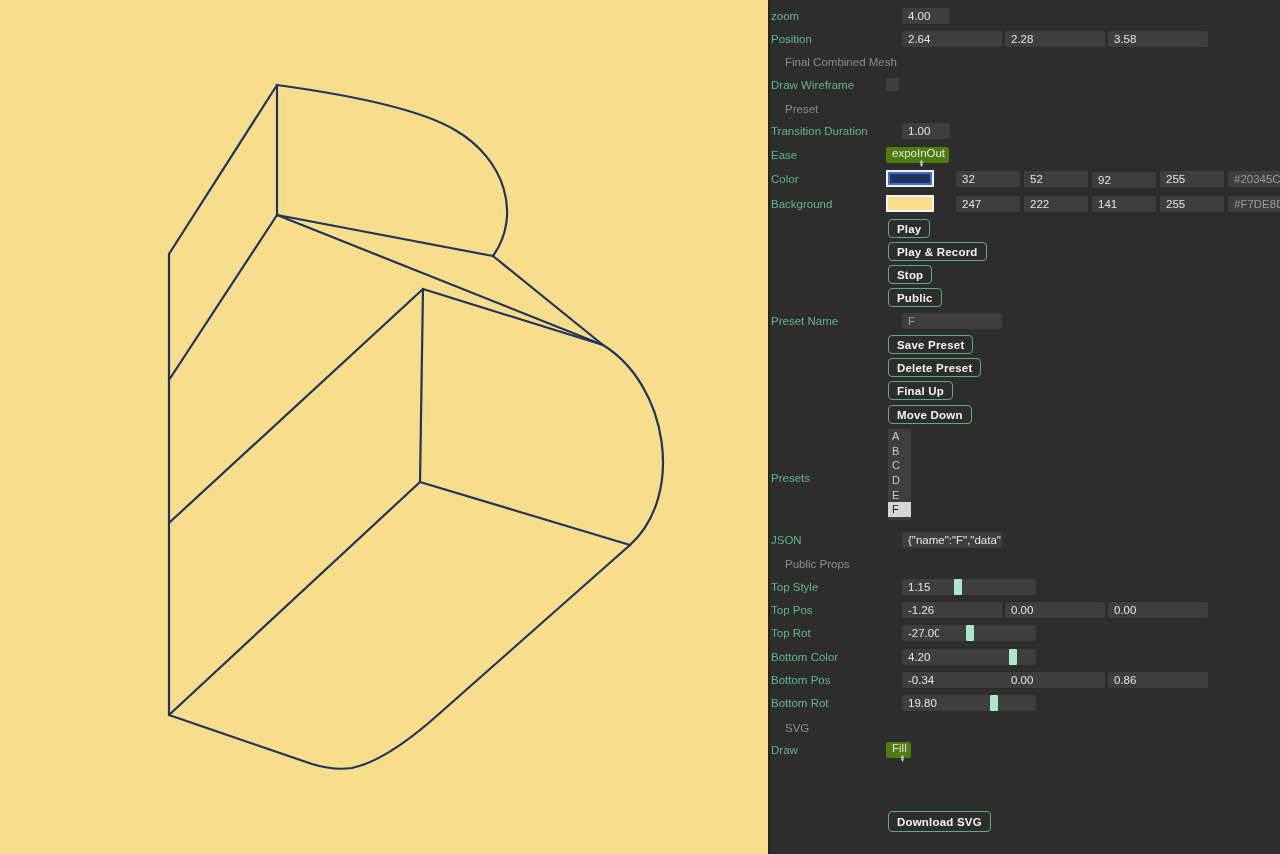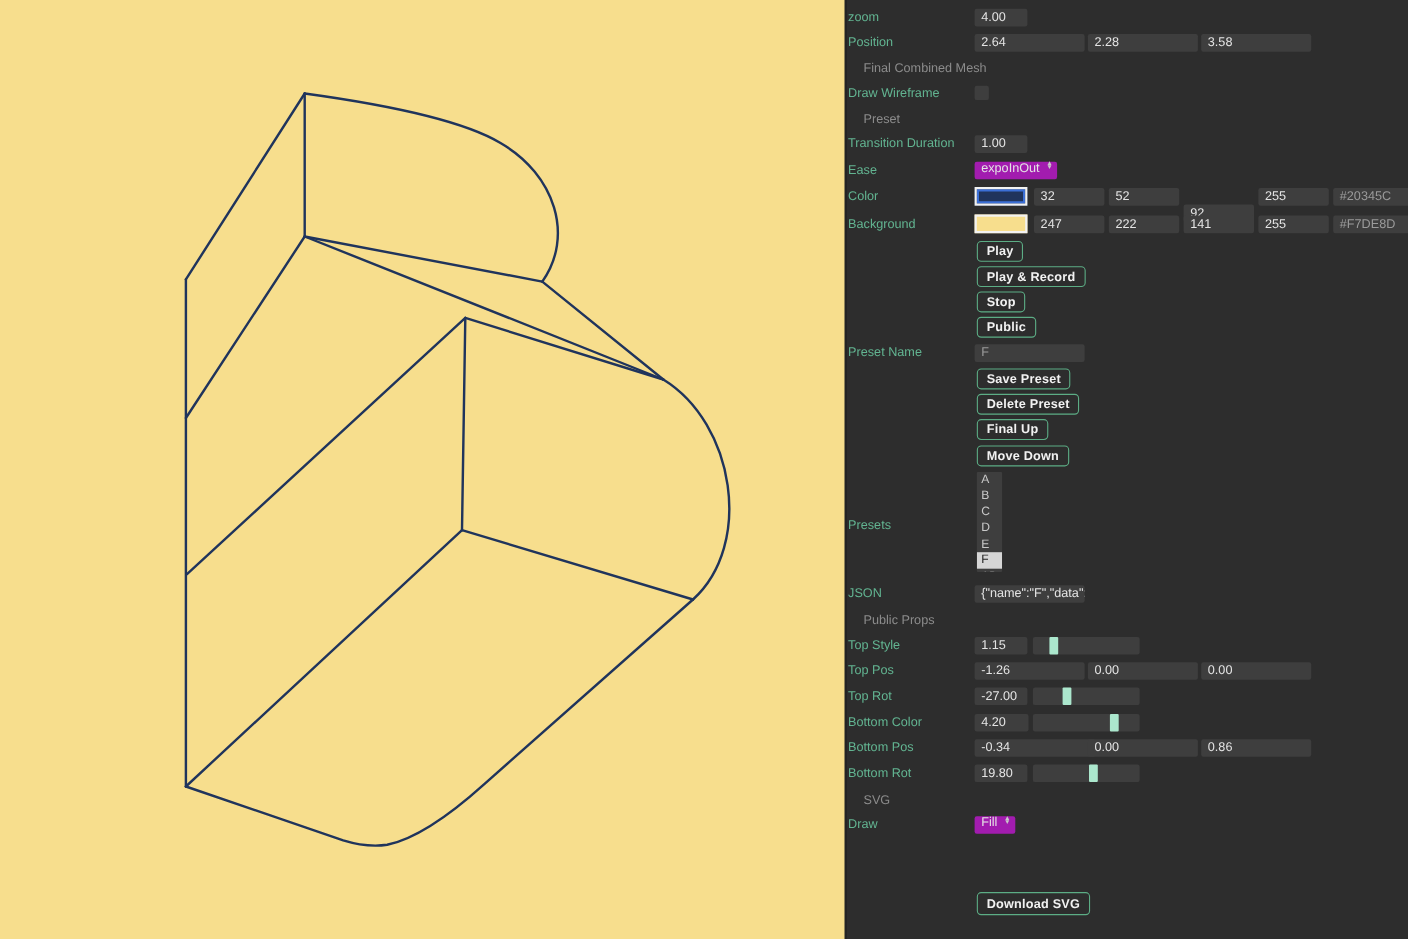--- a/index.html
+++ b/index.html
@@ -5,25 +5,25 @@
   html,body{margin:0;padding:0;background:#1e1e1e;}
   .stage{position:relative;width:1280px;height:854px;overflow:hidden;font-family:"Liberation Sans",sans-serif;}
   
   .viewport{position:absolute;left:0;top:0;width:768px;height:854px;}
   .viewport svg{display:block;}
   
   .panel{position:absolute;left:768px;top:0;width:512px;height:854px;background:#2D2D2D;border-left:2px solid #242424;box-sizing:border-box;font-size:11.5px;}
   .row{position:absolute;left:0;width:512px;height:0;}
   .lbl{position:absolute;left:1px;height:16px;display:flex;align-items:center;color:#62B491;white-space:nowrap;}
   .sect{position:absolute;left:15px;height:16px;display:flex;align-items:center;color:#8C8C8C;white-space:nowrap;}
-  .ibox{position:absolute;background:#3E3E3E;color:#E4E4E4;height:16px;display:flex;align-items:center;padding:0 0 0 6px;box-sizing:border-box;border-radius:2px;overflow:hidden;white-space:nowrap;}
+  .ibox{position:absolute;background:#3E3E3E;color:#E4E4E4;height:16px;display:flex;align-items:center;padding:0 0 0 6px;box-sizing:border-box;border-radius:2px;overflow:hidden;white-space:nowrap;margin-left:16px;}
   .ibox.gray{color:#9A9A9A;}
   .btn{position:absolute;background:transparent;border:1px solid #5CAD85;border-radius:4px;color:#F2F2F2;height:19px;display:inline-flex;align-items:center;padding:0 8px;font-size:11.5px;font-weight:700;white-space:nowrap;font-family:"Liberation Sans",sans-serif;letter-spacing:.2px;}
   .checkbox{position:absolute;width:13px;height:13px;background:#3E3E3E;border-radius:2px;}
-  .select{position:absolute;background:#a21caf;color:#E4E4E4;height:16px;display:flex;align-items:flex-start;padding:0 4px 0 6px;border-radius:2px;white-space:nowrap;}
+  .select{position:absolute;background:#4d7c0f;color:#E4E4E4;height:16px;display:flex;align-items:center;padding:0 4px 0 6px;border-radius:2px;white-space:nowrap;flex-direction:column;}
   .arrows{display:flex;flex-direction:column;line-height:4px;font-size:6px;color:#C9C9C9;margin-left:6px;}
   .swatch{position:absolute;width:48px;height:17px;box-sizing:border-box;border:2px solid #F2F2F2;}
   .swatch.focus{box-shadow:inset 0 0 0 2px #3B6FD6;}
   .slider{position:absolute;width:97px;height:16px;background:#3E3E3E;border-radius:2px;}
   .thumb{position:absolute;top:0;width:8px;height:16px;background:#ABE7CD;border-radius:1px;}
   .listbox{position:absolute;width:23px;height:91px;background:#3E3E3E;overflow:hidden;border-radius:1px;}
   .listbox .item{height:14.6px;display:flex;align-items:center;padding-left:4px;color:#C8C8C8;font-size:11px;}
   .listbox .item.sel{background:#D6D6D6;color:#1E1E1E;}
   .caret{display:inline-block;width:1px;height:11px;background:#EFEFEF;margin-left:1px;}
 </style>
@@ -95,21 +95,21 @@
             <span>▼</span>
           </span>
       </div>
     </div>
 
     <div class="row" style="top:170px">
       <div class="lbl" style="top:1px">Color</div>
       <div class="swatch focus" style="left: 116px; background-color: rgb(32, 52, 92);"></div>
       <div class="ibox" style="left:170px;top:1px;width:64px">32</div>
       <div class="ibox" style="left:238px;top:1px;width:64px">52</div>
-      <div class="ibox" style="left:306px;top:16px;width:64px">92</div>
+      <div class="ibox" style="left:306px;top:2px;width:64px">92</div>
       <div class="ibox" style="left:374px;top:1px;width:64px">255</div>
       <div class="ibox gray" style="left:442px;top:1px;width:70px">#20345C</div>
     </div>
 
     <div class="row" style="top:195px">
       <div class="lbl" style="top:1px">Background</div>
       <div class="swatch" style="left: 116px; background-color: rgb(247, 222, 141);"></div>
       <div class="ibox" style="left:170px;top:1px;width:64px">247</div>
       <div class="ibox" style="left:238px;top:1px;width:64px">222</div>
       <div class="ibox" style="left:306px;top:1px;width:64px">141</div>

